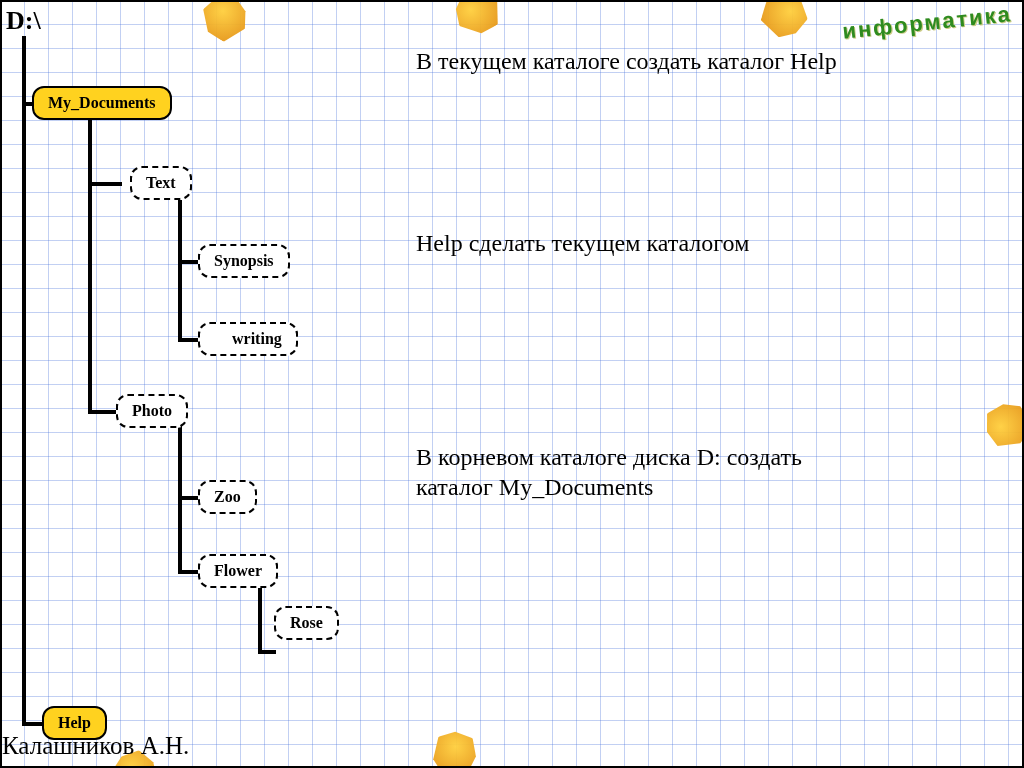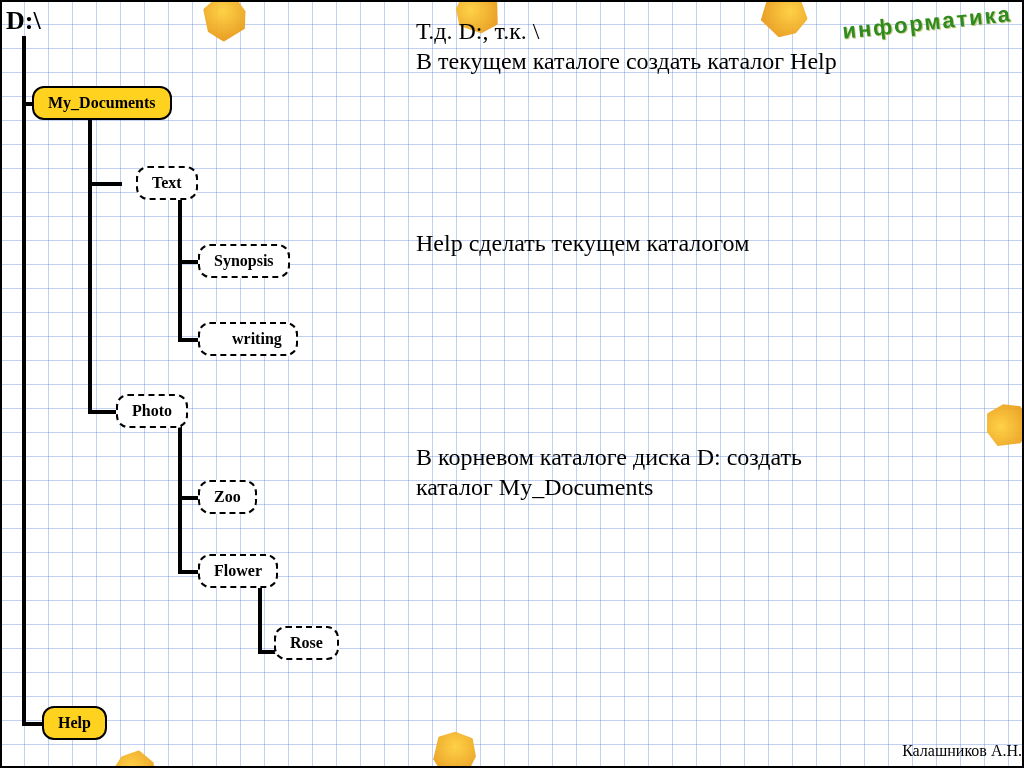--- a/index.html
+++ b/index.html
@@ -42,21 +42,21 @@
   }
   .node.solid { border-style:solid; background:#ffd21f; }
   .task {
     position:absolute;
     font-size:24px;
     line-height:1.25;
     max-width:600px;
   }
   .author {
     position:absolute; left:0; right:0; bottom:6px;
-    text-align:right; font-size:16px;
+    text-align:left; font-size:25px;
   }
   .connector { position:absolute; background:#000; }
   .v { width:4px; }
   .h { height:4px; }
   
   .leaf {
     position:absolute; width:46px; height:46px;
     background: radial-gradient(circle at 40% 40%, #ffcf3d, #e08a10);
     clip-path: polygon(50% 0%, 85% 20%, 100% 55%, 70% 100%, 30% 95%, 0% 55%, 15% 20%);
     opacity:.95;
@@ -92,31 +92,31 @@
 <div class="connector h" style="left:176px; top:336px; width:22px;"></div>
 
 <div class="connector v" style="left:176px; top:424px; height:146px;"></div>
 <div class="connector h" style="left:176px; top:494px; width:22px;"></div>
 <div class="connector h" style="left:176px; top:568px; width:22px;"></div>
 
 <div class="connector v" style="left:256px; top:584px; height:66px;"></div>
 <div class="connector h" style="left:256px; top:648px; width:18px;"></div>
 
 <div class="node solid" style="left:30px; top:84px;">My_Documents</div>
-<div class="node" style="left:134px; top:164px;">Text</div>
+<div class="node" style="left:128px; top:164px;">Text</div>
 <div class="node" style="left:196px; top:242px;">Synopsis</div>
 <div class="node" style="left:196px; top:320px;padding-left:32px;">writing</div>
 <div class="node" style="left:114px; top:392px;">Photo</div>
 <div class="node" style="left:196px; top:478px;">Zoo</div>
 <div class="node" style="left:196px; top:552px;text-align:right;">Flower</div>
-<div class="node" style="left:272px; top:624px;">Rose</div>
+<div class="node" style="left:272px; top:604px;">Rose</div>
 <div class="node solid" style="left:40px; top:704px;">Help</div>
 
 <div class="task" style="left:414px; top:14px;">
-  <span>Т.д. D:, т.к. \</span><br>
+  <br>
   <span>В текущем каталоге создать каталог Help</span>
 </div>
 <div class="task" style="left:414px; top:226px;text-align:right;">
   <span>Help сделать текущем каталогом</span>
 </div>
 <div class="task" style="left:414px; top:440px;">
   <span>В корневом каталоге диска D: создать</span><br>
   <span>каталог My_Documents</span>
 </div>
 

